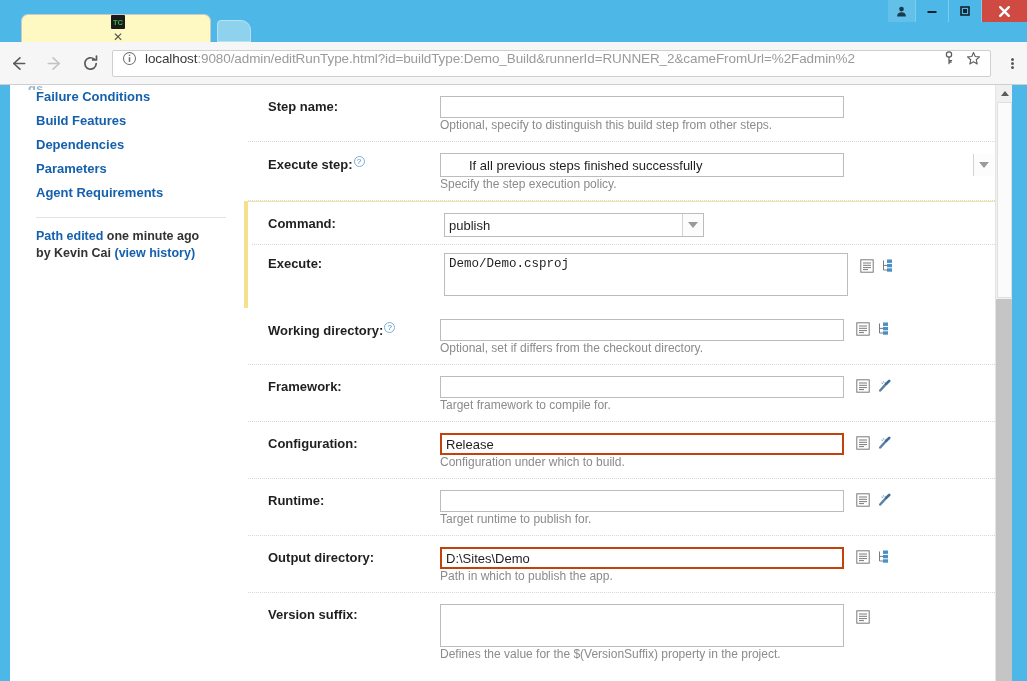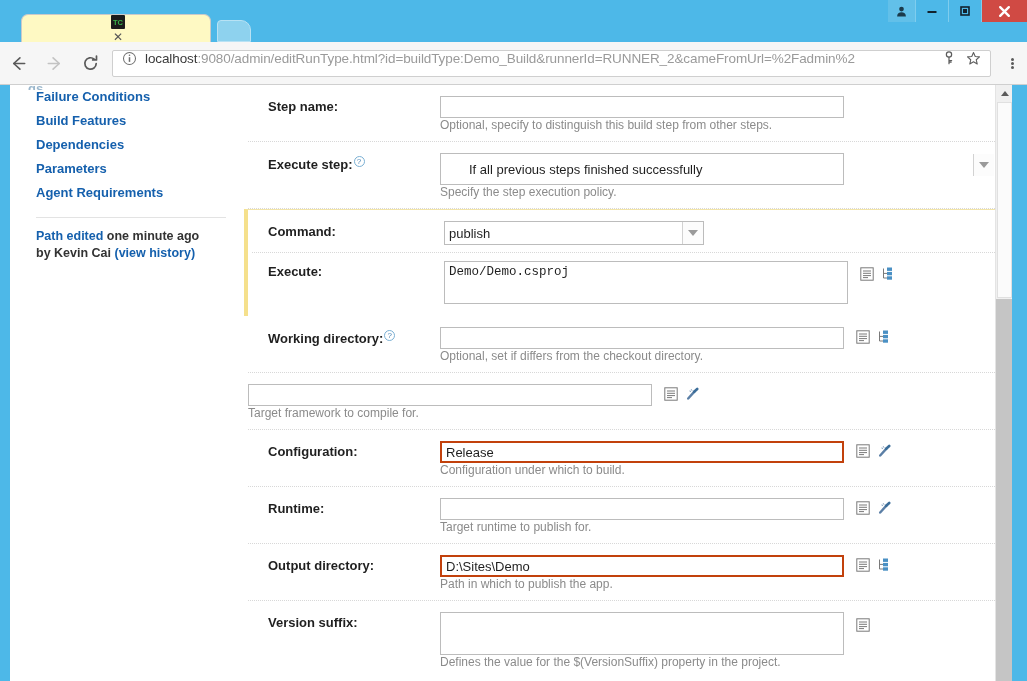--- a/index.html
+++ b/index.html
@@ -403,21 +403,21 @@
             <div class="hint">Optional, specify to distinguish this build step from other steps.</div>
           </div>
         </div>
       </div>
 
       <div class="row">
         <div class="row-inner">
           <div class="lbl"><span>Execute step:</span><span class="help-q">?</span></div>
           <div class="fieldcol">
             <div class="selwrap">
-              <input class="tf" type="text" readonly="" style="height: 32px; width: 404px; padding-left: 28px;" value="If all previous steps finished successfully">
+              <input class="tf" type="text" readonly="" style="height: 24px; width: 404px; padding-left: 28px;" value="If all previous steps finished successfully">
               <span class="sel-arrow">
                   <i></i>
                 </span>
             </div>
             <div class="hint">Specify the step execution policy.</div>
           </div>
         </div>
       </div>
 
       <div id="mod-block">
@@ -483,20 +483,21 @@
                 </svg>
               </span>
             </div>
             <div class="hint">Optional, set if differs from the checkout directory.</div>
           </div>
         </div>
       </div>
 
       <div class="row">
         <div class="row-inner">
+          <div class="lbl">Framework:</div>
           <div class="fieldcol">
             <input class="tf" type="text" value="" style="">
             <div class="field-icons">
               <span class="ico">
                 <svg width="14" height="14" viewBox="0 0 14 14">
                   <rect x="0.8" y="0.8" width="12.4" height="12.4" fill="#fff" stroke="#7a7a7a" stroke-width="1"></rect>
                   <path d="M3 4 H11 M3 6.3 H11 M3 8.6 H11 M3 10.6 H8" stroke="#7a7a7a" stroke-width="1"></path>
                 </svg>
               </span>
               <span class="ico">

